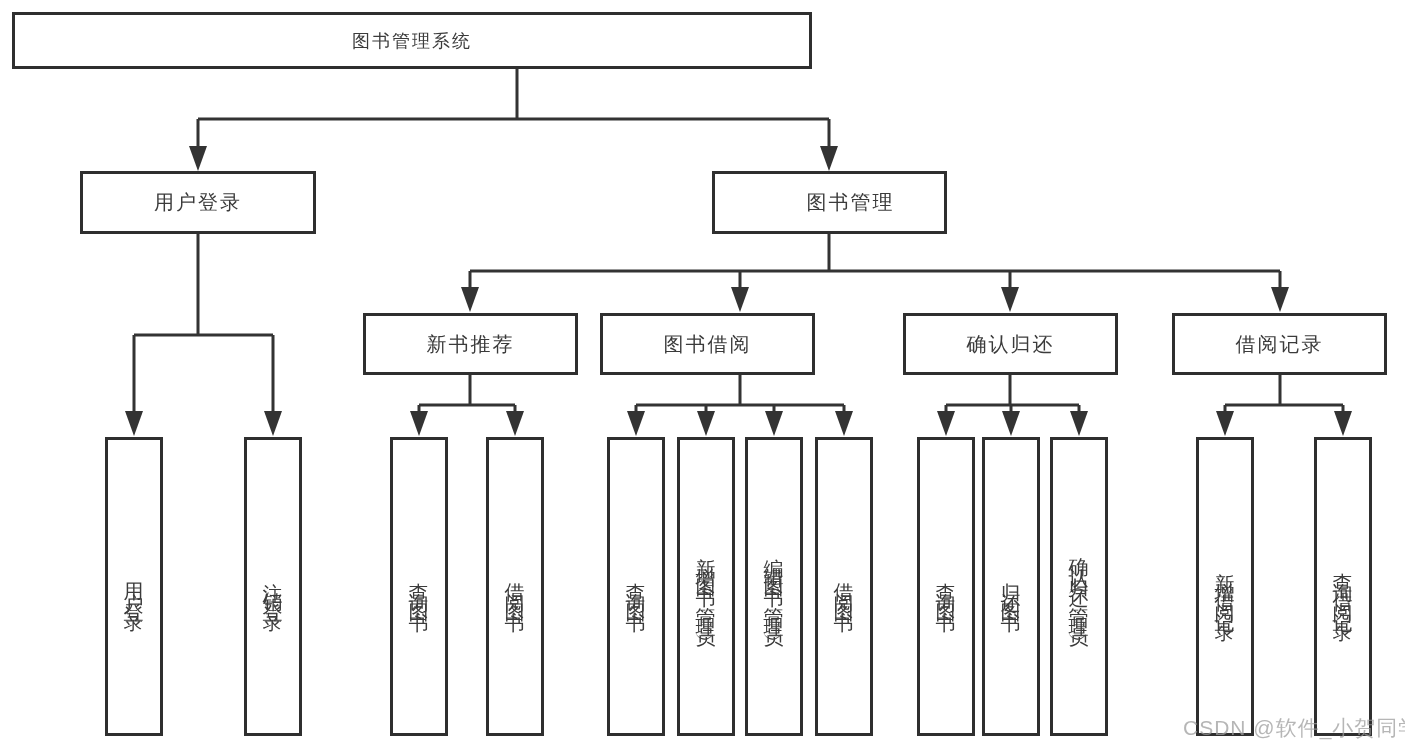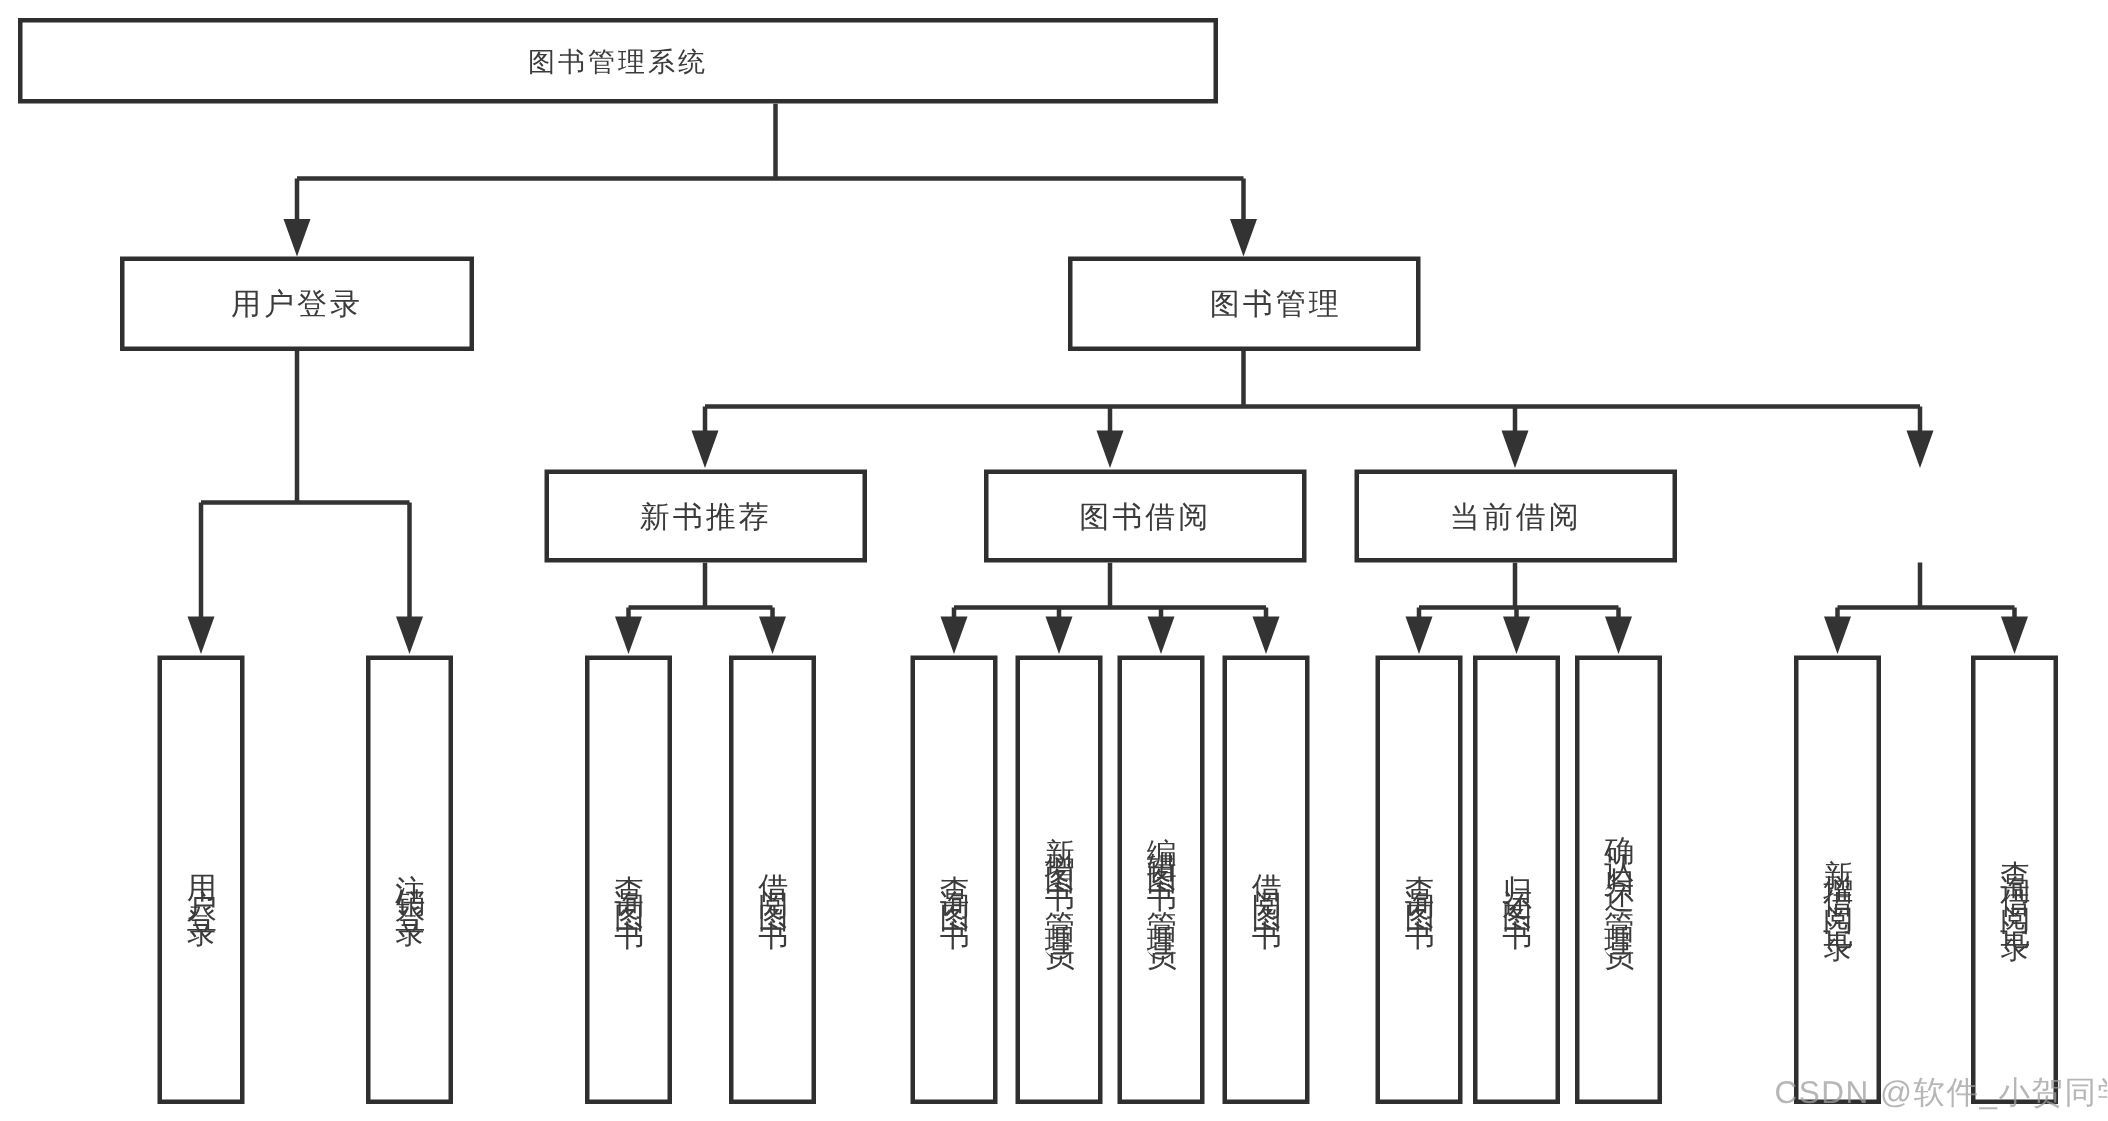--- a/index.html
+++ b/index.html
@@ -129,25 +129,28 @@
   <div class="box lvl2" style="left:80px; width:236px;">
     <span class="hlabel">用户登录</span>
   </div>
   <div class="box lvl2" style="left:712px; width:235px;padding-left:42px;">
     <span class="hlabel">图书管理</span>
   </div>
 
   <div class="box lvl3" style="left:363px;align-items:center;">
     <span class="hlabel">新书推荐</span>
   </div>
-  <div class="box lvl3" style="left:656px;">
+  <div class="box lvl3" style="left:600px;">
     <span class="hlabel">图书借阅</span>
   </div>
   <div class="box lvl3" style="left:903px;">
-    <span class="hlabel">当前借阅</span>
+    <span class="hlabel">确认归还</span>
+  </div>
+  <div class="box lvl3" style="left:1172px;">
+    <span class="hlabel">借阅记录</span>
   </div>
 
   <div class="box tall" style="left:105px;">
     <span class="vlabel">用户登录</span>
   </div>
   <div class="box tall" style="left:244px;">
     <span class="vlabel">注销登录</span>
   </div>
 
   <div class="box tall" style="left:390px;">

